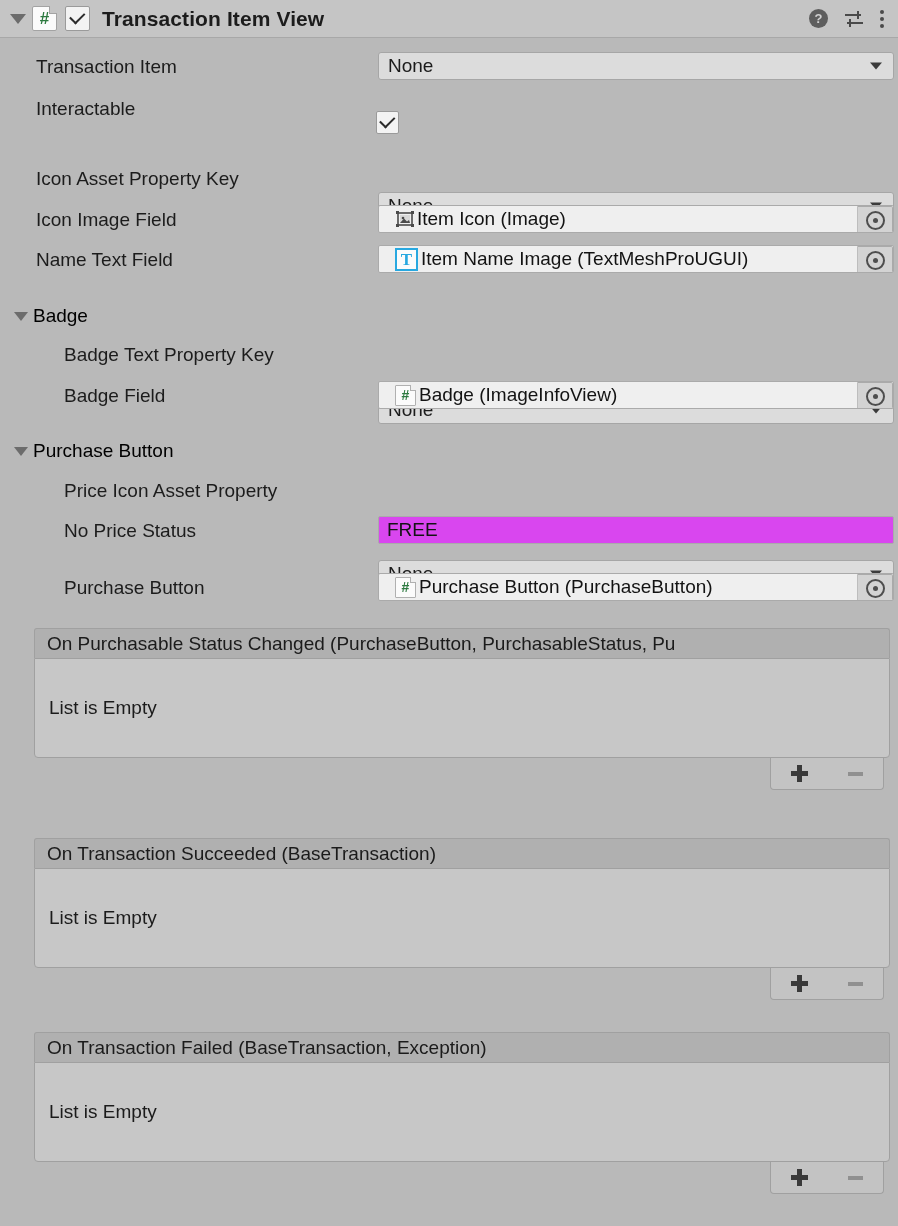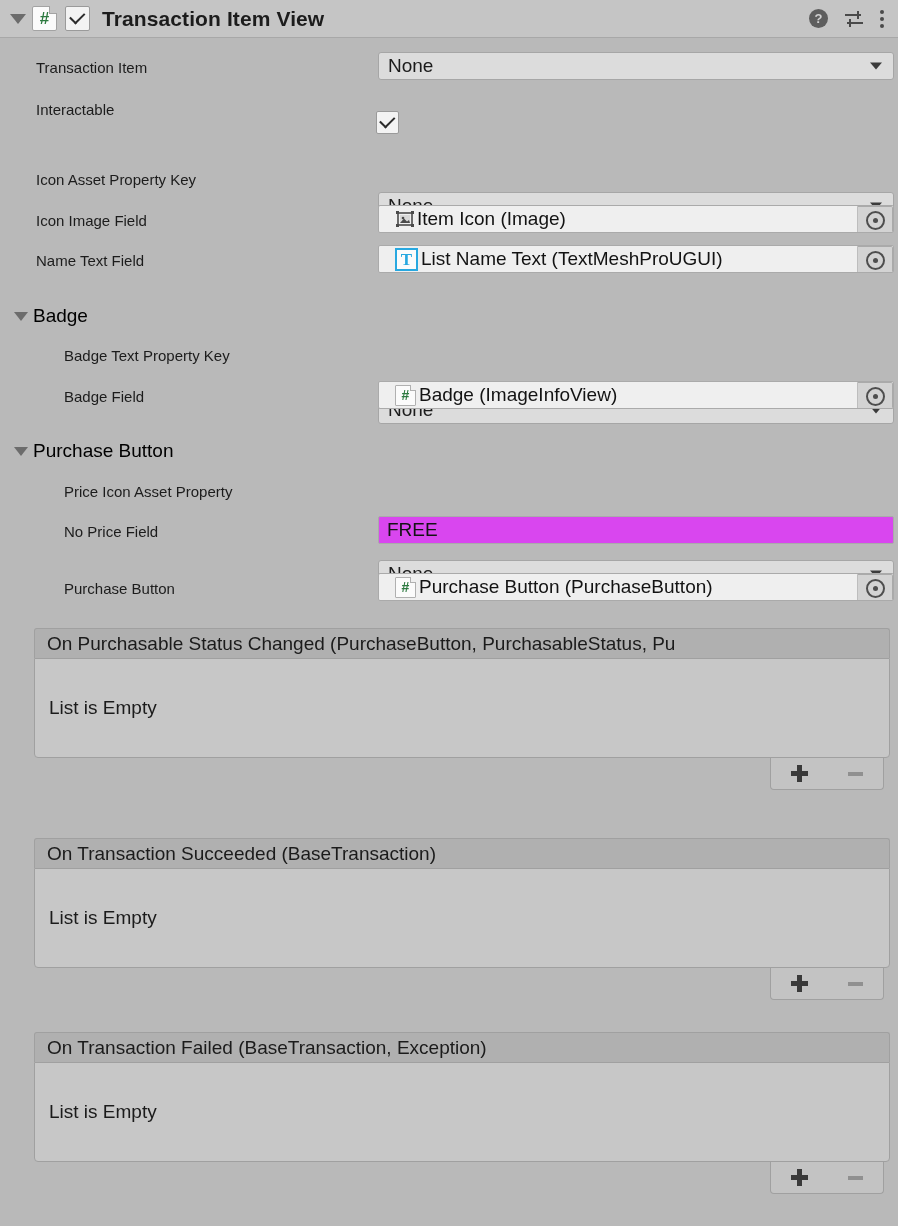--- a/index.html
+++ b/index.html
@@ -103,21 +103,21 @@
   
   .row {
     position: absolute;
     left: 0;
     width: 898px;
     height: 30px;
     display: flex;
     align-items: center;
   }
   .lbl {
-    font-size: 15px;
+    font-size: 19px;
     color: #1c1c1c;
     white-space: nowrap;
   }
   .lbl.ind0 { margin-left: 36px; }
   .lbl.ind1 { margin-left: 64px; }
 
   
   .sect {
     position: absolute;
     left: 0;
@@ -390,21 +390,21 @@
   <span class="obj-picker">
       <span class="ring"></span>
     </span>
 </div>
 
 <div class="row" style="top:245px">
   <span class="lbl ind0">Name Text Field</span>
 </div>
 <div class="ctl objfield" style="top:245px">
   <span class="ti ti-tmp">T</span>
-  <span class="objname">List Name Text (TextMeshProUGUI)</span>
+  <span class="objname">Item Name Image (TextMeshProUGUI)</span>
   <span class="obj-picker">
       <span class="ring"></span>
     </span>
 </div>
 
 <div class="sect" style="top:303px">
   <span class="tri"></span>
   <span class="stxt">Badge</span>
 </div>
 
@@ -436,21 +436,21 @@
 
 <div class="row" style="top:476px">
   <span class="lbl ind1">Price Icon Asset Property</span>
 </div>
 <div class="ctl popup" style="top:476px">
   <span>None</span>
   <span class="arrow"></span>
 </div>
 
 <div class="row" style="top:516px">
-  <span class="lbl ind1">No Price Field</span>
+  <span class="lbl ind1">No Price Status</span>
 </div>
 <div class="ctl textfield" style="top:516px">
   <span>FREE</span>
 </div>
 
 <div class="row" style="top:573px">
   <span class="lbl ind1">Purchase Button</span>
 </div>
 <div class="ctl objfield" style="top:573px">
   <span class="ti ti-script">

